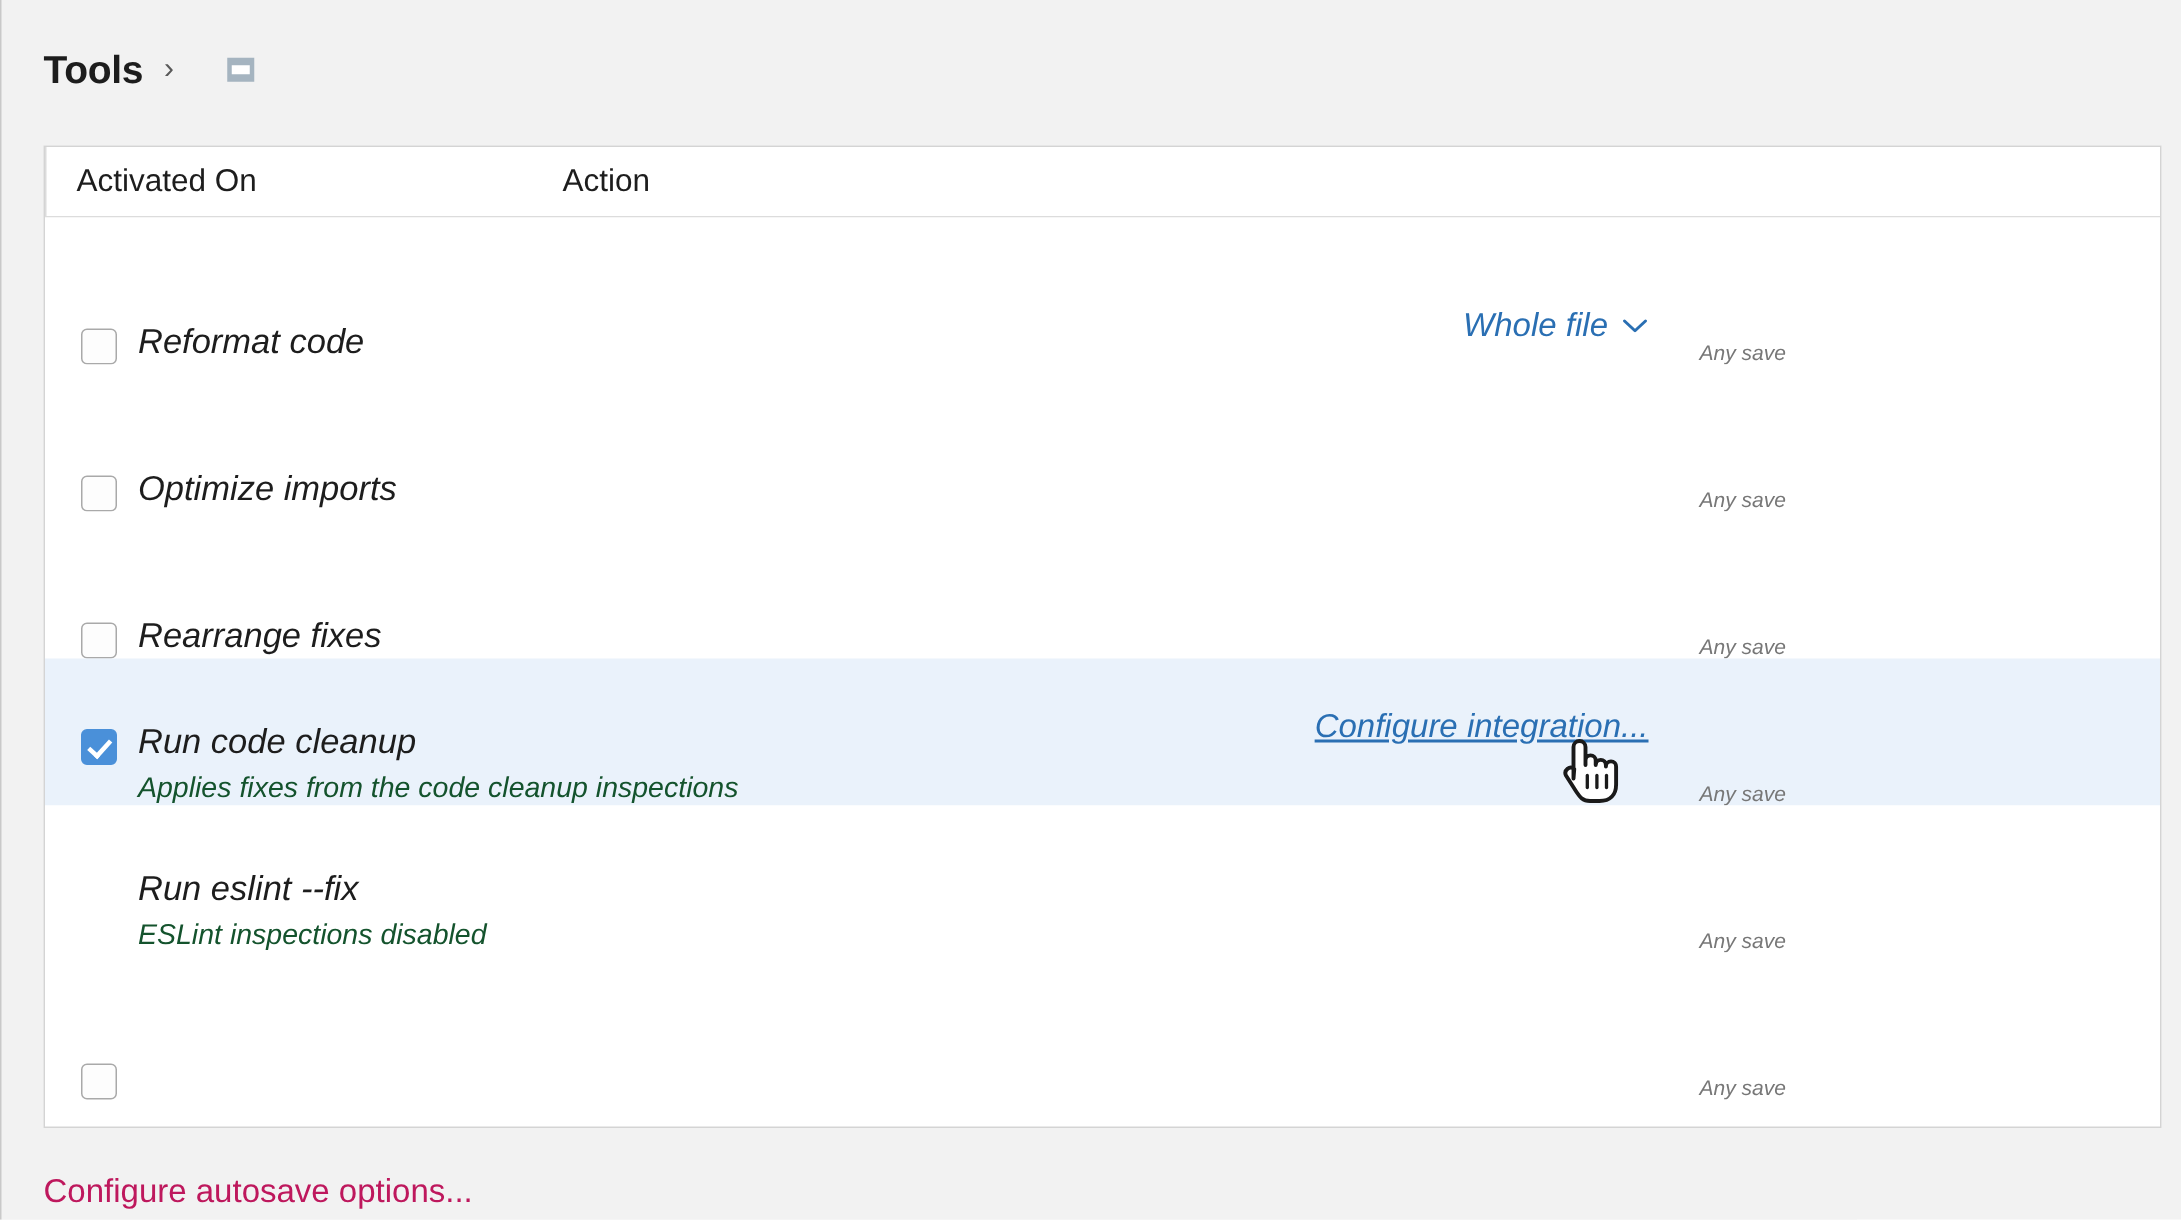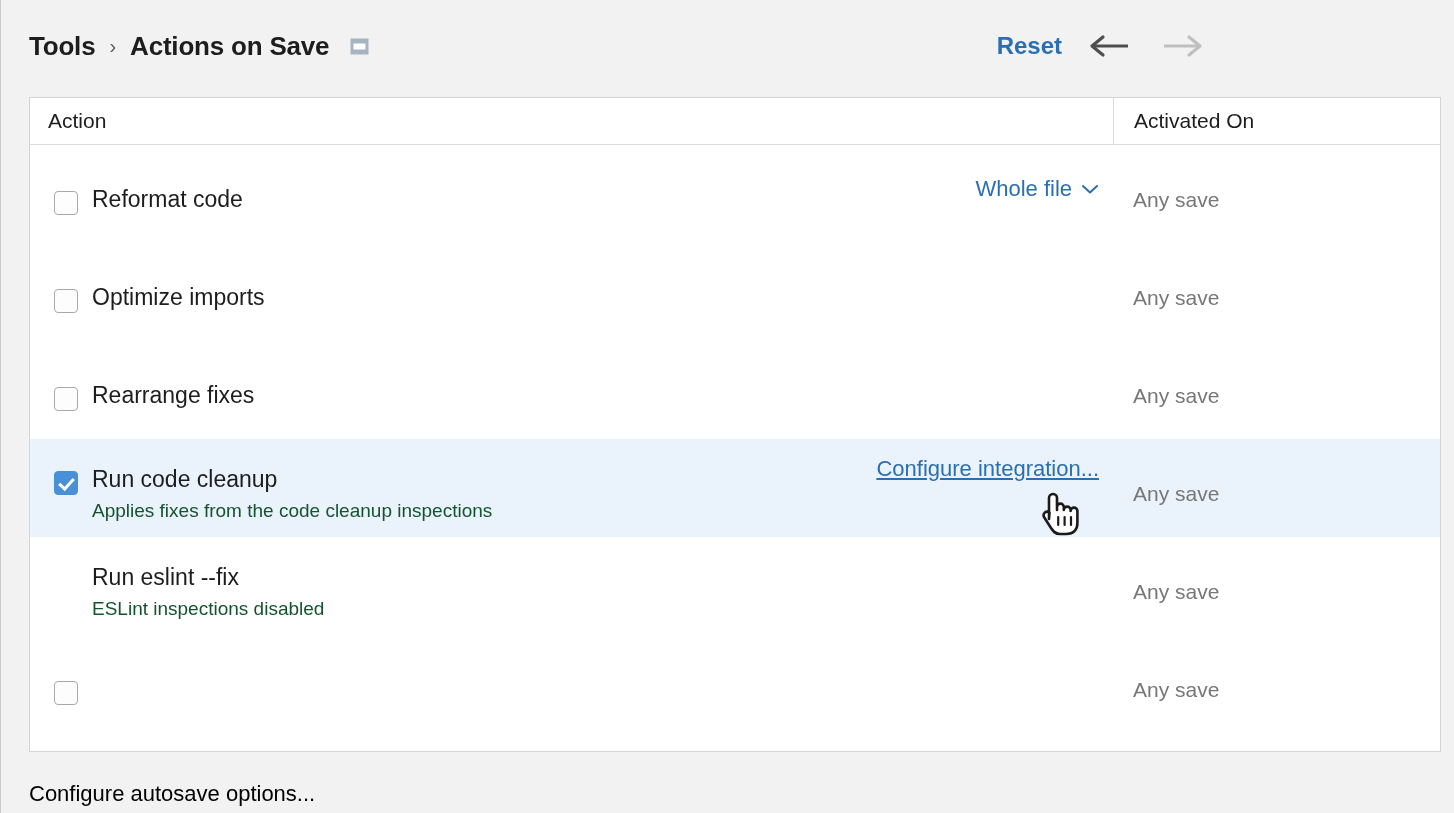--- a/index.html
+++ b/index.html
@@ -124,24 +124,25 @@
     flex: 1 1 auto;
     padding-left: 20px;
     border-left: 1px solid #dcdcdc;
   }
 
   .tbody {
     position: relative;
   }
   .row {
     display: flex;
-    align-items: center;
+    align-items: flex-end;
     position: relative;
     box-sizing: border-box;
     background: #ffffff;
+    font-style: italic;
   }
   .row.tall   { height: 98px; }
   .row.short  { height: 98px; }
   .row.selected {
     background: #eaf2fb;
   }
 
   .cell-action {
     flex: 0 0 1083px;
     position: relative;
@@ -149,21 +150,21 @@
     padding-left: 24px;
     padding-top: 12px;
     display: flex;
     align-items: flex-start;
   }
   .cell-activated {
     flex: 1 1 auto;
     box-sizing: border-box;
     padding-left: 20px;
     padding-top: 12px;
-    font-size: 21px;
+    font-size: 14px;
     color: #777777;
     white-space: nowrap;
   }
 
   
   .cb {
     width: 24px;
     height: 24px;
     border: 1px solid #a9a9a9;
     border-radius: 4px;
@@ -242,21 +243,21 @@
     cursor: pointer;
     white-space: nowrap;
   }
 
   
   .bottom-link {
     position: absolute;
     left: 28px;
     top: 781px;
     font-size: 22px;
-    color: #000000;
+    color: #be185d;
     cursor: pointer;
     white-space: nowrap;
   }
 
   
   .mouse-cursor {
     position: absolute;
     left: 1038px;
     top: 489px;
     width: 44px;
@@ -266,51 +267,35 @@
 </style>
 </head>
 <body>
 
 <div class="panel">
 
   <div class="header">
     <div class="breadcrumb">
       <span class="crumb">Tools</span>
       <span class="crumb-sep">›</span>
-      <span class="crumb">Actions on Save</span>
       <span class="crumb-icon">
         <svg width="19" height="17" viewBox="0 0 19 17" aria-hidden="true">
           <rect x="0.5" y="0.5" width="18" height="16" fill="#a5b4c0"></rect>
           <rect x="3.5" y="5.5" width="12" height="6" fill="#ffffff"></rect>
         </svg>
       </span>
     </div>
 
-    <div class="header-right">
-      <span class="reset-link">Reset</span>
-      <span class="nav-arrow">
-        <svg width="42" height="26" viewBox="0 0 42 26" aria-hidden="true">
-          <line x1="40" y1="13" x2="5" y2="13" stroke="#4e4e4e" stroke-width="3.2"></line>
-          <polyline points="15,4 4,13 15,22" fill="none" stroke="#4e4e4e" stroke-width="3.2" stroke-linecap="round" stroke-linejoin="round"></polyline>
-        </svg>
-      </span>
-      <span class="nav-arrow">
-        <svg width="42" height="26" viewBox="0 0 42 26" aria-hidden="true">
-          <line x1="2" y1="13" x2="37" y2="13" stroke="#bfbfbf" stroke-width="3.2"></line>
-          <polyline points="27,4 38,13 27,22" fill="none" stroke="#bfbfbf" stroke-width="3.2" stroke-linecap="round" stroke-linejoin="round"></polyline>
-        </svg>
-      </span>
-    </div>
   </div>
 
   <div class="table">
 
     <div class="thead">
+      <div class="th th-activated">Activated On</div>
       <div class="th th-action">Action</div>
-      <div class="th th-activated">Activated On</div>
     </div>
 
     <div class="tbody">
 
       <div class="row tall">
         <div class="cell-action">
           <span class="cb"></span>
           <span class="labels">
             <span class="action-title">Reformat code</span>
           </span>

